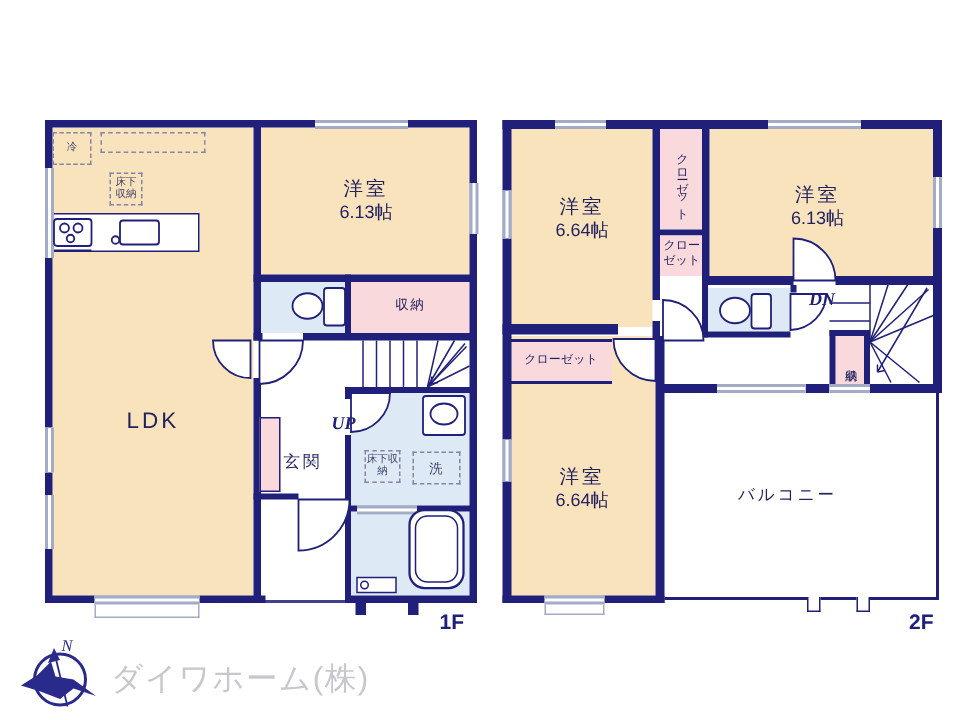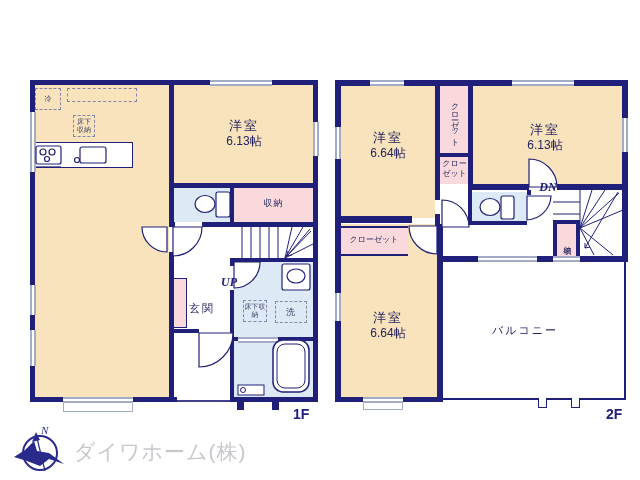--- a/index.html
+++ b/index.html
@@ -145,20 +145,21 @@
         <rect x="243" y="260" width="36" height="52" rx="10"></rect>
         <rect x="247" y="264" width="28" height="44" rx="8" stroke-width="1"></rect>
       </g>
       <g stroke="#20207a" stroke-width="1" fill="#ffffff">
         <rect x="208" y="305" width="26" height="10"></rect>
         <circle cx="213" cy="310" r="2.5"></circle>
       </g>
     </svg>
 
     <div class="lbl" style="left:20px;top:192px;width:104px;">
+      <div class="room-name" style="font-size:15px;">LDK</div>
     </div>
     <div class="lbl" style="left:154px;top:38px;width:120px;">
       <div class="room-name">洋室</div>
       <div class="room-size">6.13帖</div>
     </div>
     <div class="lbl small-lbl" style="left:204px;top:118px;width:79px;">収納</div>
     <div class="lbl updn" style="left:184px;top:153px;width:30px;margin-top:42px;">UP</div>
     <div class="lbl" style="left:144px;top:222px;width:56px;font-size:11px;letter-spacing:2px;">玄関</div>
   </div>
 
@@ -240,21 +241,21 @@
     <div class="lbl" style="left:9px;top:50px;width:88px;">
       <div class="room-name">洋室</div>
       <div class="room-size">6.64帖</div>
     </div>
     <div class="lbl vert" style="left:105px;top:8px;width:28px;height:64px;font-size:8px;">クローゼット</div>
     <div class="lbl lbl2" style="left:106px;top:79px;width:27px;font-size:8px;">クローゼット</div>
     <div class="lbl" style="left:150px;top:42px;width:120px;">
       <div class="room-name">洋室</div>
       <div class="room-size">6.13帖</div>
     </div>
-    <div class="lbl updn" style="left:198px;top:100px;width:30px;">DN</div>
+    <div class="lbl updn" style="left:198px;top:112px;width:30px;">DN</div>
     <div class="lbl vert" style="left:222px;top:145px;width:19px;height:30px;font-size:8px;">収納</div>
     <div class="lbl" style="left:5px;top:155px;width:68px;font-size:8px;">クローゼット</div>
     <div class="lbl" style="left:9px;top:230px;width:88px;">
       <div class="room-name">洋室</div>
       <div class="room-size">6.64帖</div>
     </div>
     <div class="lbl" style="left:140px;top:244px;width:100px;font-size:11px;letter-spacing:2px;">バルコニー</div>
   </div>
 
   <div class="floor-tag" style="left:293px;top:406px;">1F</div>

